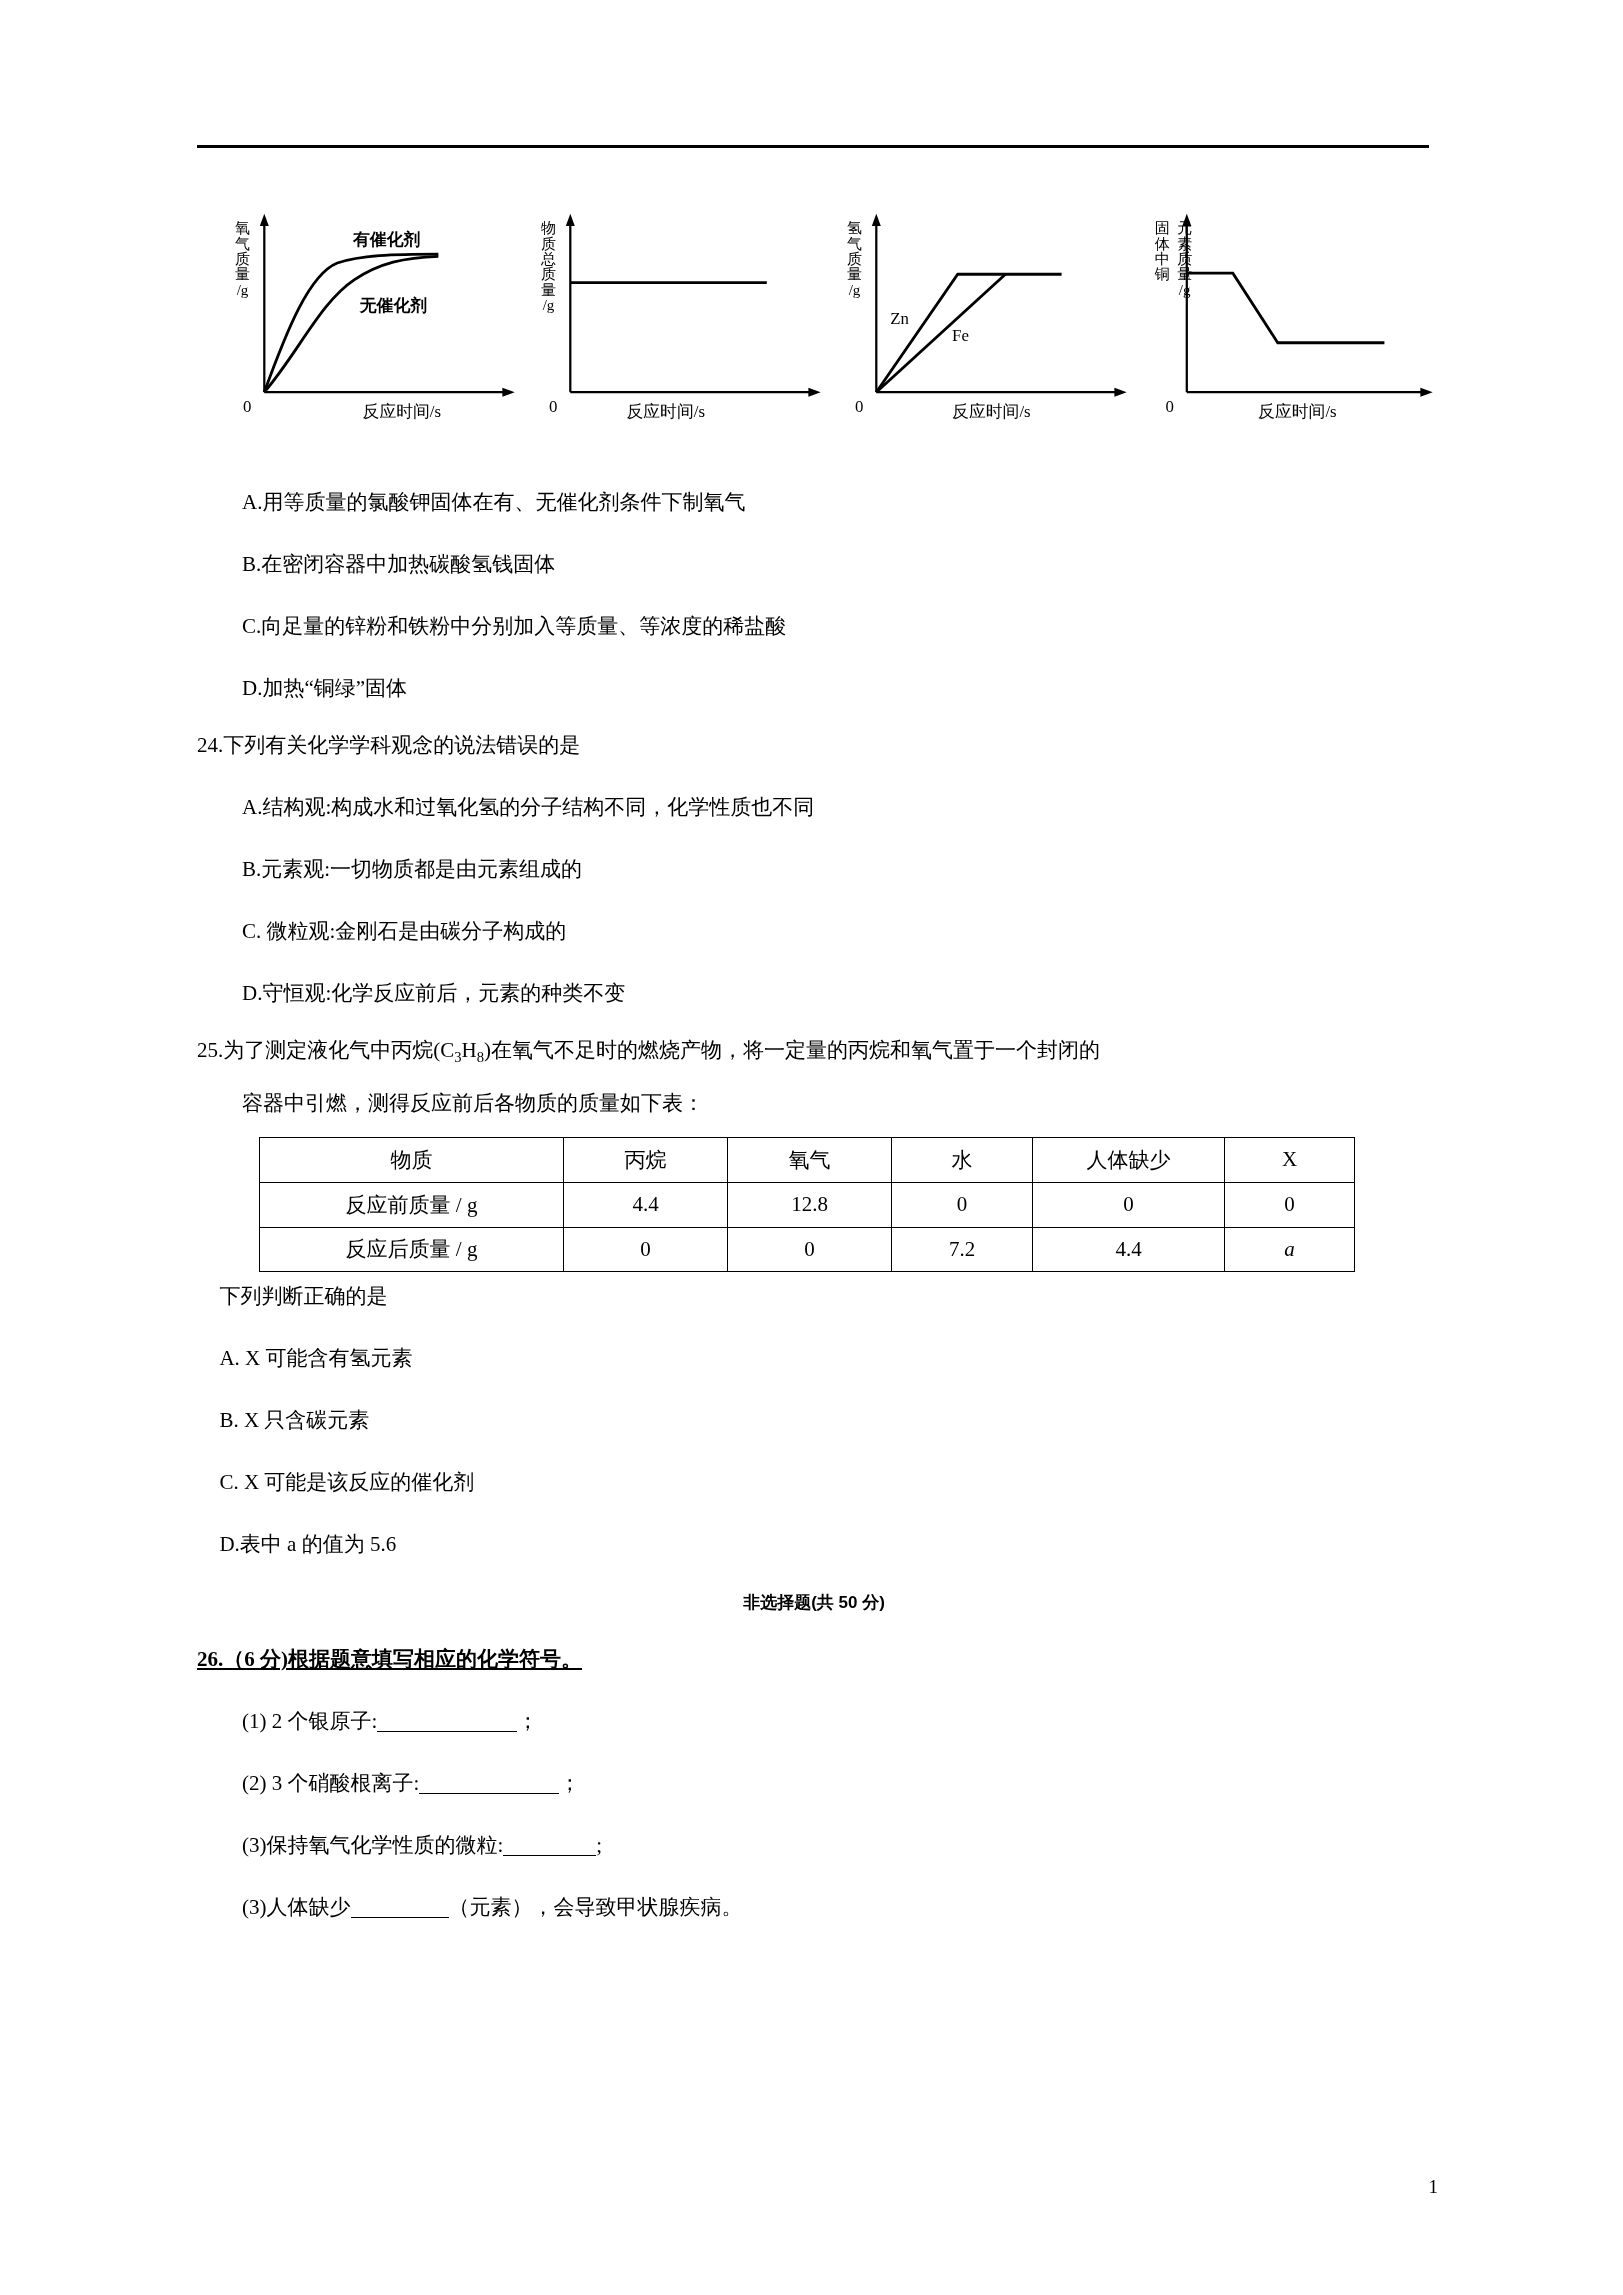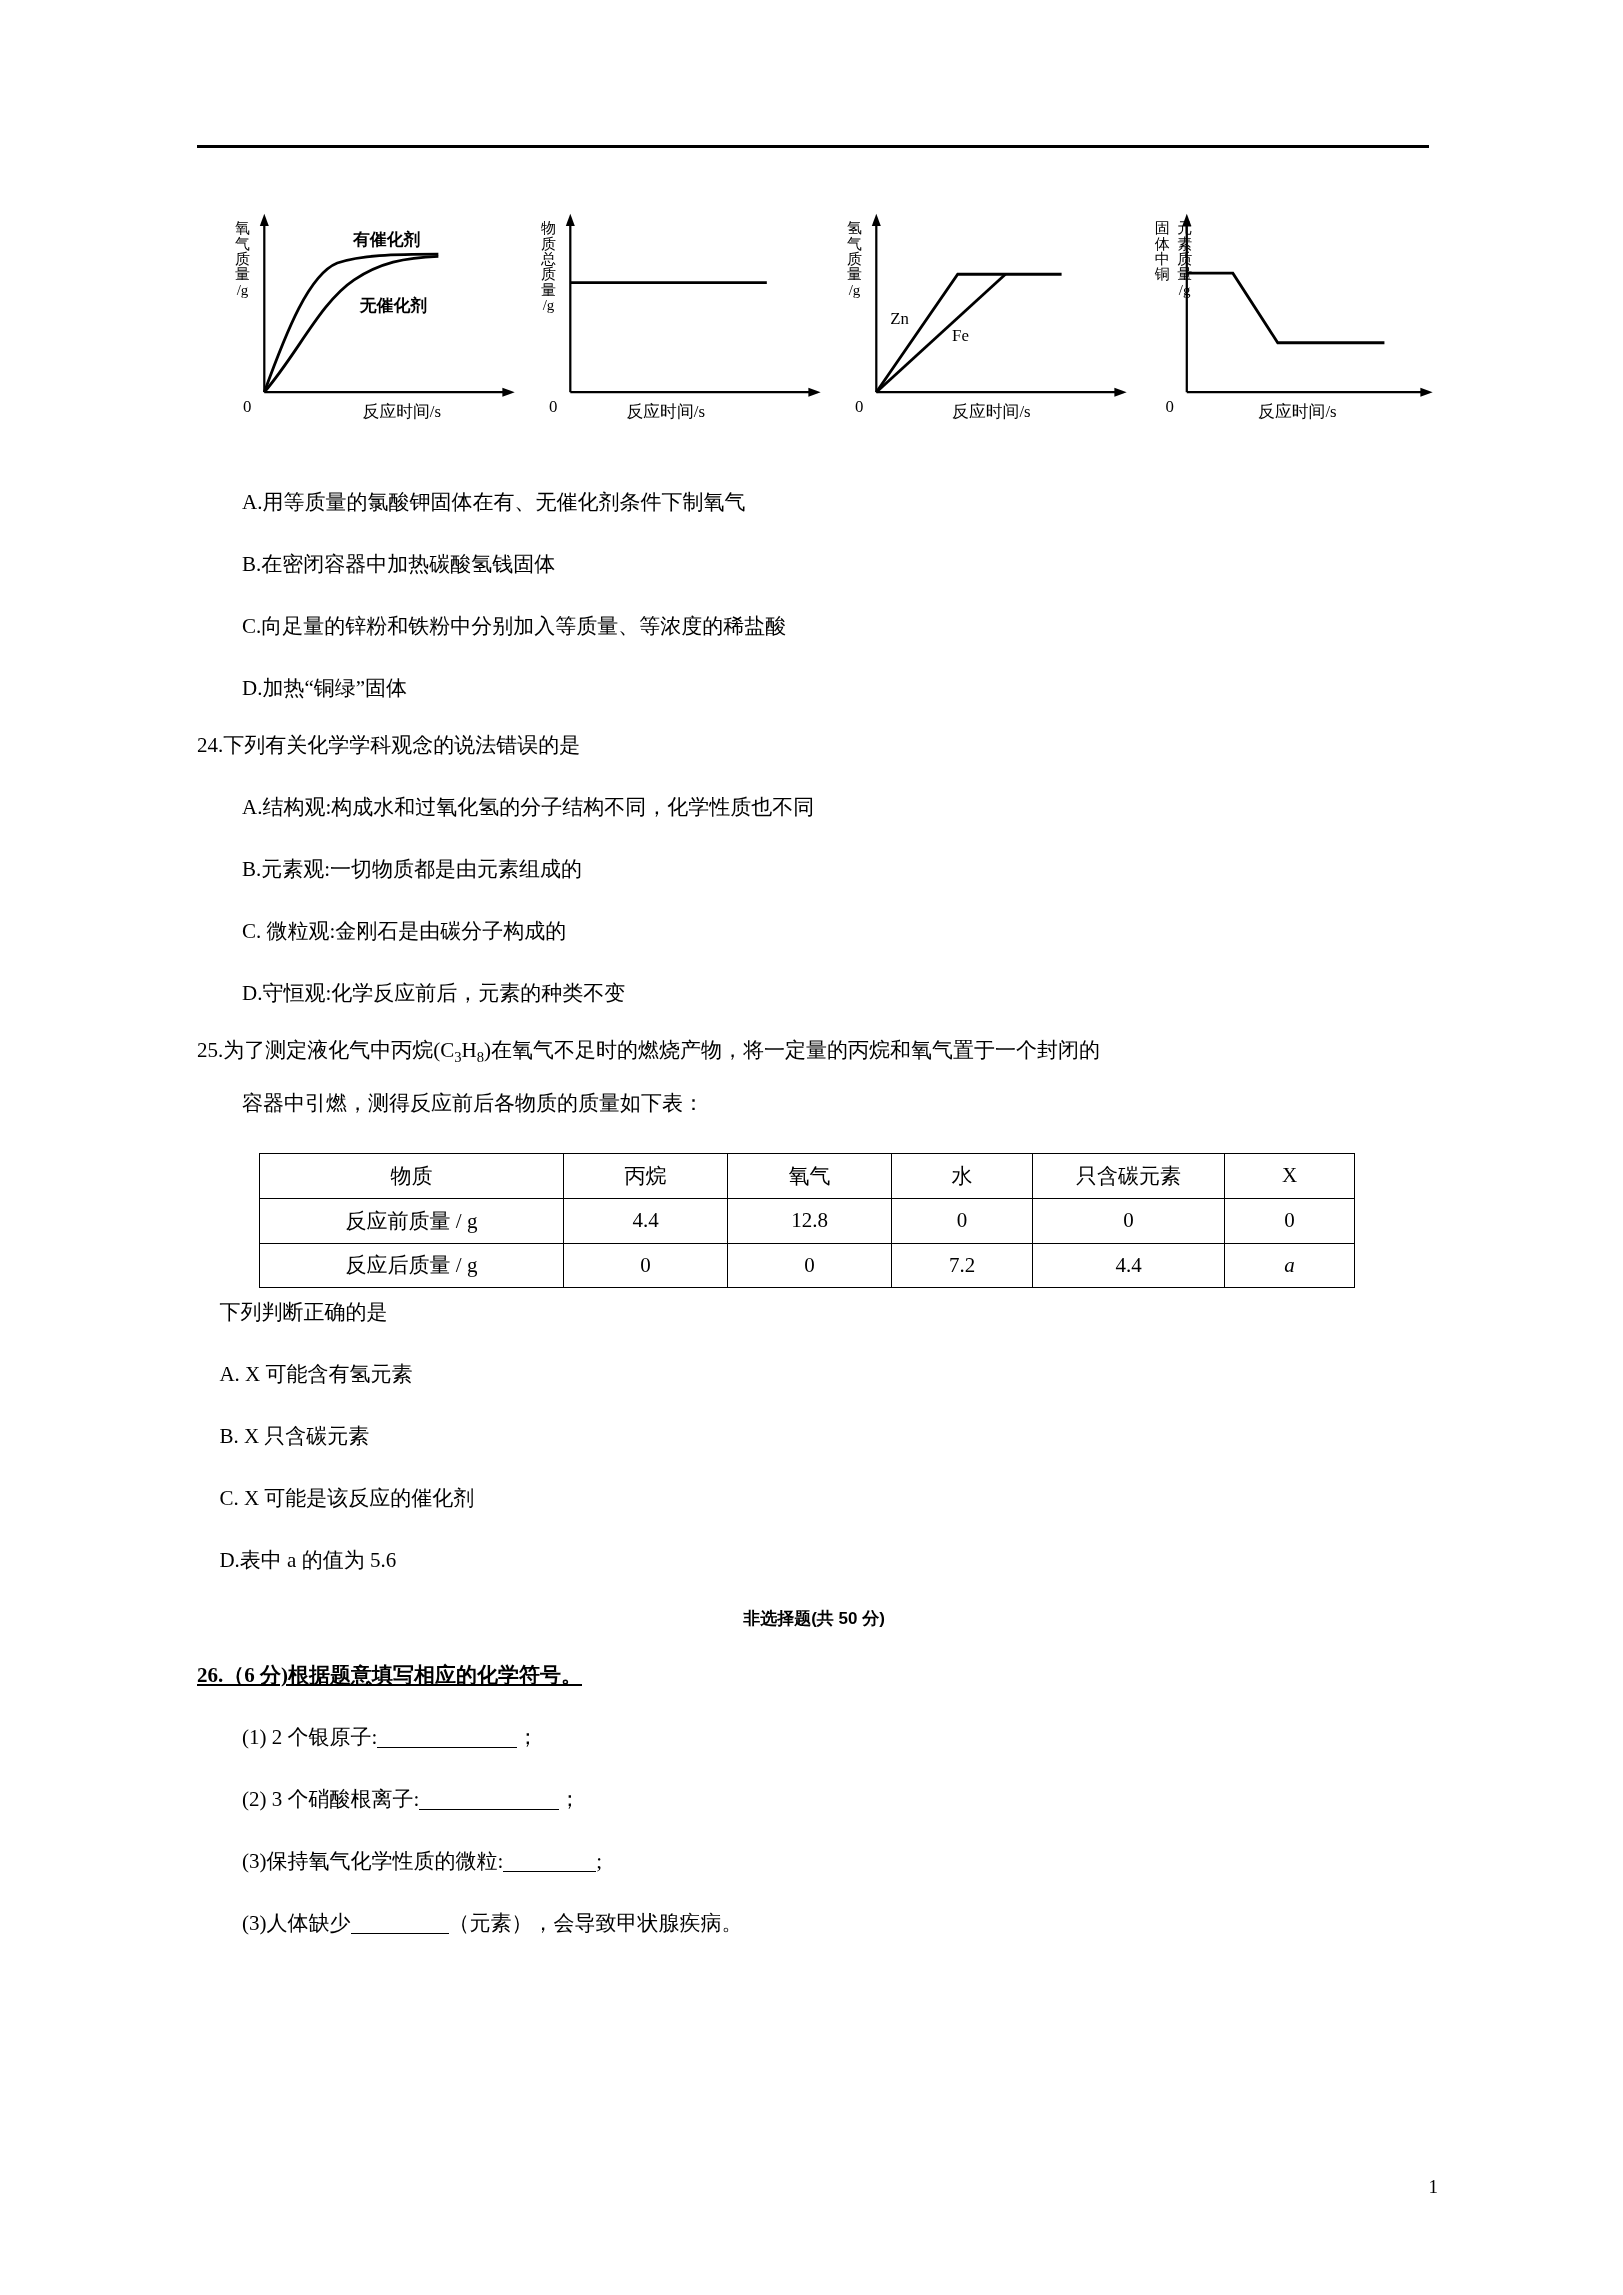--- a/index.html
+++ b/index.html
@@ -68,21 +68,21 @@
     margin-top: 22.4px;
     padding-left: 45px;
   }
   .sub {
     font-size: 14.6px;
     vertical-align: sub;
   }
   .italic { font-style: italic; }
   
   .tbl-wrap {
-    margin-top: 36px;
+    margin-top: 20px;
     padding-left: 62px;
   }
   table.data {
     border-collapse: collapse;
     font-size: 21px;
   }
   table.data td {
     border: 1.7px solid #000;
     text-align: center;
     padding: 7.9px 0;
@@ -242,21 +242,21 @@
     <div class="cont-indent">容器中引燃，测得反应前后各物质的质量如下表：</div>
 
     <div class="tbl-wrap">
       <table class="data">
         <tbody>
             <tr>
           <td class="rowhead">物质</td>
           <td class="c1">丙烷</td>
           <td class="c2">氧气</td>
           <td class="c3">水</td>
-          <td class="c4">只含碳元素</td>
+          <td class="c4">人体缺少</td>
           <td class="c5">X</td>
         </tr>
         <tr>
           <td class="rowhead">反应前质量 / g</td>
           <td class="c1">4.4</td>
           <td class="c2">12.8</td>
           <td class="c3">0</td>
           <td class="c4">0</td>
           <td class="c5">0</td>
         </tr>

